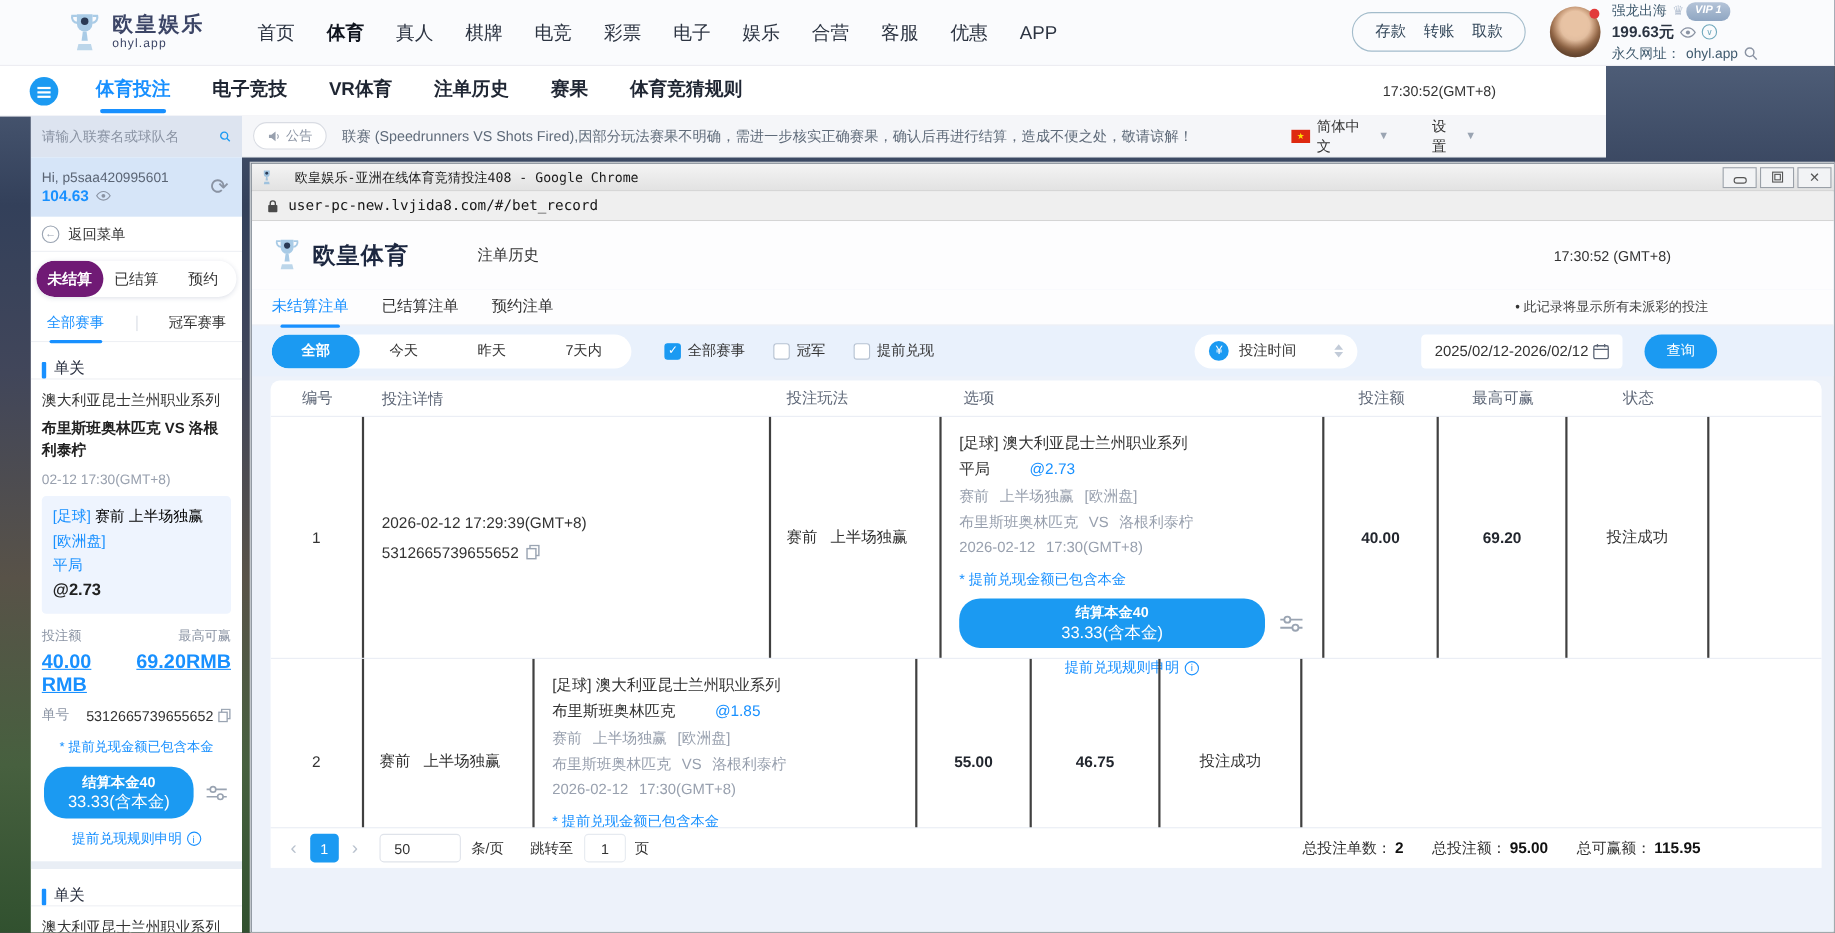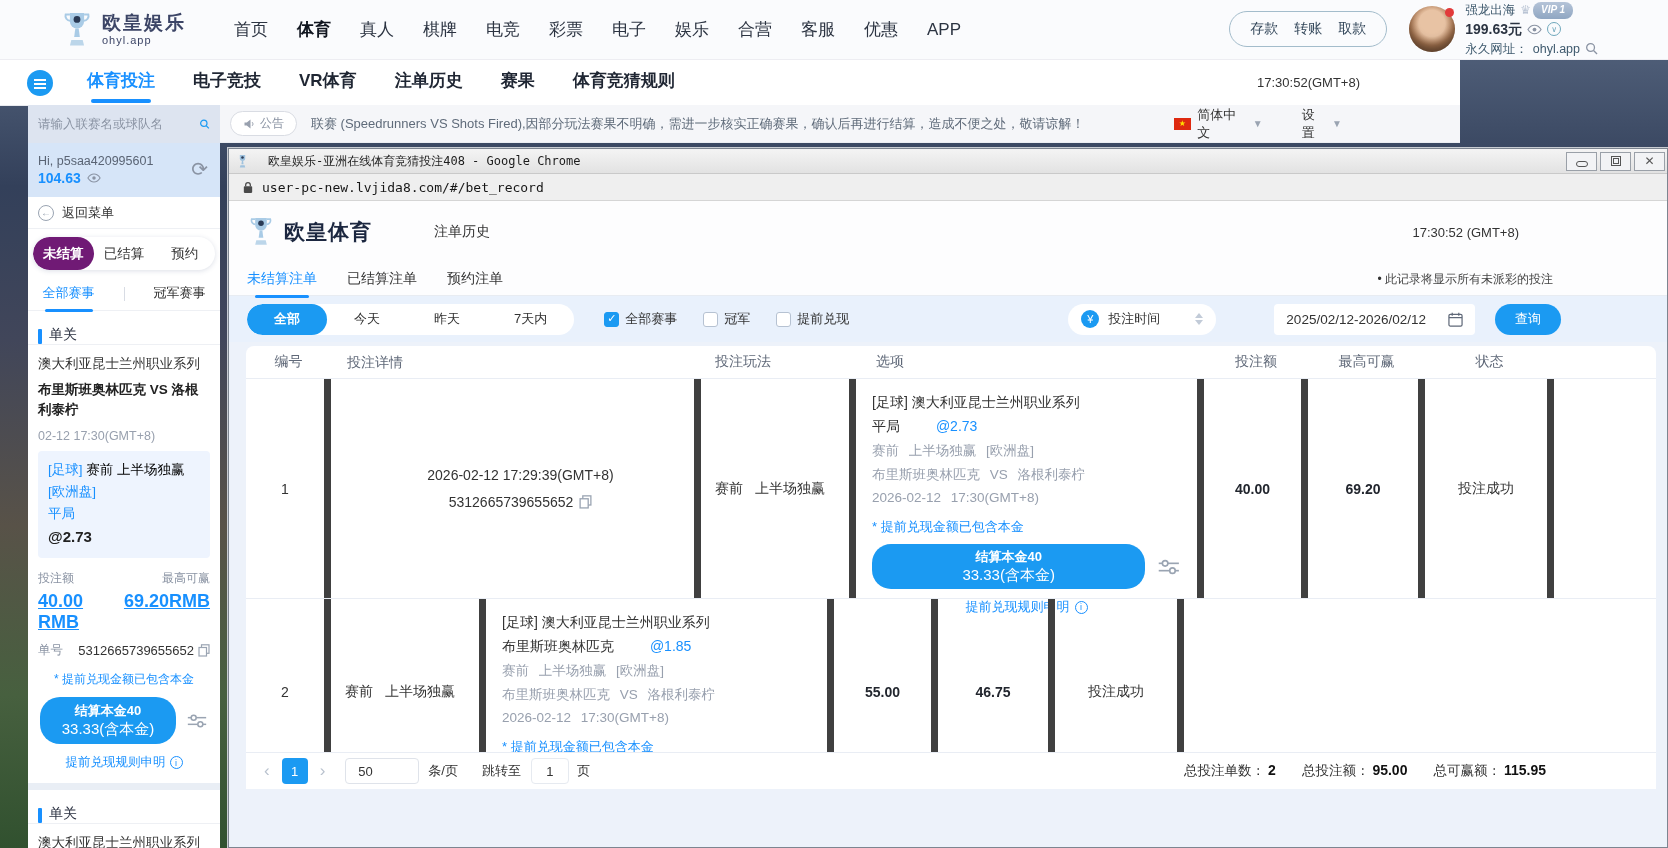--- a/index.html
+++ b/index.html
@@ -125,29 +125,29 @@
 .cbox{width:15px;height:15px;border:1px solid #b6c2d2;border-radius:3px;background:#fff;}
 .cbox.checked{background:#1b9af2;border-color:#1b9af2;position:relative;}
 .cbox.checked::after{content:"✓";position:absolute;left:2px;top:-1px;color:#fff;font-size:11px;font-weight:bold;}
 .filter-right{margin-left:auto;display:flex;align-items:center;margin-right:106px;}
 .sortbox{background:#fff;border-radius:16px;height:31px;display:flex;align-items:center;padding:0 13px;gap:9px;margin-right:58px;cursor:pointer;}
 .yen{width:18px;height:18px;border-radius:50%;background:#1b9af2;color:#fff;font-size:11px;display:flex;align-items:center;justify-content:center;}
 .sortbox .lbl{font-size:13px;color:#333;margin-right:26px;}
 .sort-arrows{display:flex;flex-direction:column;gap:2px;}
 .sa-up{width:0;height:0;border-left:4px solid transparent;border-right:4px solid transparent;border-bottom:5px solid #c2cbd8;}
 .sa-dn{width:0;height:0;border-left:4px solid transparent;border-right:4px solid transparent;border-top:5px solid #c2cbd8;}
-.datebox{background:#fff;border-radius:4px;height:31px;display:flex;align-items:center;padding:0 12px;gap:22px;font-size:13.5px;color:#333;margin-right:20px;cursor:pointer;}
+.datebox{background:#fff;border-radius:4px;height:31px;display:flex;align-items:center;padding:0 12px;gap:4px;font-size:13.5px;color:#333;margin-right:20px;cursor:pointer;}
 .search-btn{background:#1b9af2;color:#fff;border-radius:16px;height:31px;padding:0 20px;display:flex;align-items:center;font-size:13px;cursor:pointer;}
 
 .table-card{margin:4px 13px 0 17px;width:1410px;height:406px;background:#fff;border-radius:8px 8px 0 0;overflow:hidden;}
 .thead{height:33px;display:flex;align-items:center;border-bottom:1px solid #e9edf4;font-size:13px;color:#5f6878;}
 .trow{display:flex;border-bottom:1px solid #e9edf4;}
-.td{border-right:7px solid #404040;}
+.td{border-right:2px solid #404040;}
 .c-no{width:85px;display:flex;align-items:center;justify-content:center;font-size:14px;color:#333;}
-.c-detail{width:370px;display:flex;flex-direction:column;justify-content:center;padding-left:16px;font-size:14px;color:#333;line-height:1.9;align-items:center;}
+.c-detail{width:370px;display:flex;flex-direction:column;justify-content:center;padding-left:16px;font-size:14px;color:#333;line-height:1.9;}
 .c-play{width:155px;display:flex;align-items:center;padding-left:14px;font-size:14px;color:#333;word-spacing:8px;}
 .c-opt{width:348px;padding:15px 16px 10px;font-size:14px;}
 .c-num{width:104px;display:flex;align-items:center;justify-content:center;font-size:14px;font-weight:bold;color:#22262e;}
 .c-win{width:117px;}
 .c-status{width:129px;display:flex;align-items:center;justify-content:center;font-size:14px;color:#333;}
 .c-fill{width:102px;border-right:0;}
 .thead .td{display:flex;align-items:center;height:100%;border-right:0;font-weight:normal;color:#5f6878;}
 .thead .c-no{justify-content:center;}
 .thead .c-detail{flex-direction:row;justify-content:flex-start;}
 .thead .c-opt{padding:0 0 0 20px;display:flex;align-items:center;}

